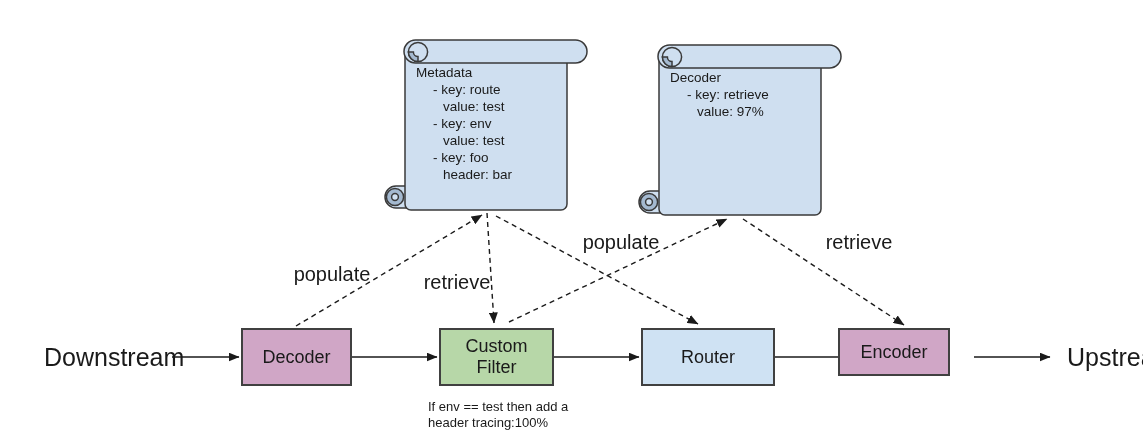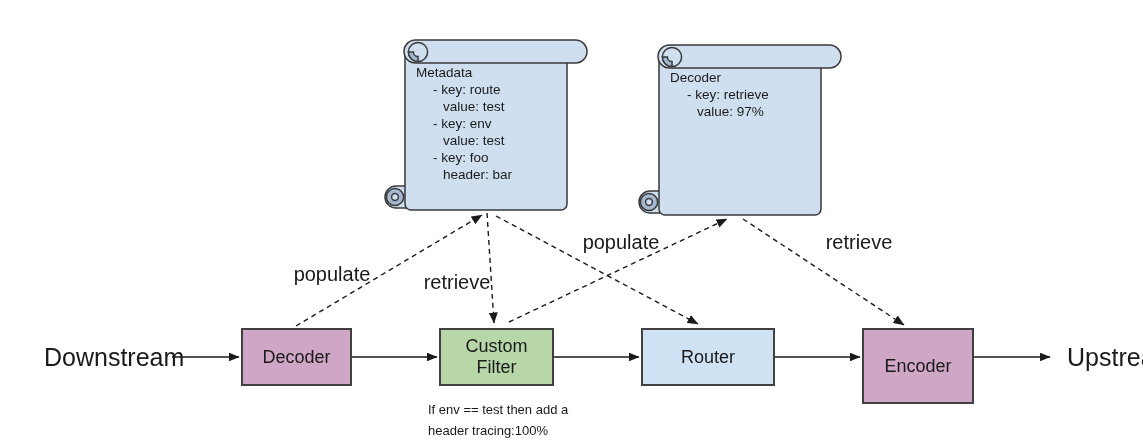--- a/index.html
+++ b/index.html
@@ -42,21 +42,21 @@
     font-size: 18px;
     line-height: 21px;
     text-align: center;
     white-space: pre-line;
   }
 
   
   .caption {
     position: absolute;
     font-size: 13px;
-    line-height: 21px;
+    line-height: 16px;
     white-space: pre-line;
   }
 
   
   .edge-label {
     position: absolute;
     width: 84px;
     font-size: 20px;
     text-align: center;
     white-space: nowrap;
@@ -144,20 +144,20 @@
 
   <div class="node" style="left: 403px; top: 328px; width: 115px; height: 58px; background-color: rgb(183, 215, 168);">
     <span class="node-label">Custom
 Filter</span>
   </div>
 
   <div class="node" style="left: 605px; top: 328px; width: 134px; height: 58px; background-color: rgb(207, 226, 243);">
     <span class="node-label">Router</span>
   </div>
 
-  <div class="node" style="left: 826px; top: 328px; width: 112px; height: 76px; background-color: rgb(208, 166, 198);">
+  <div class="node" style="left: 802px; top: 328px; width: 112px; height: 48px; background-color: rgb(208, 166, 198);">
     <span class="node-label">Encoder</span>
   </div>
 
   <div class="caption" style="left:392px; top:399px;">If env == test then add a
 header tracing:100%</div>
 
 </div>
 
 </body></html>

